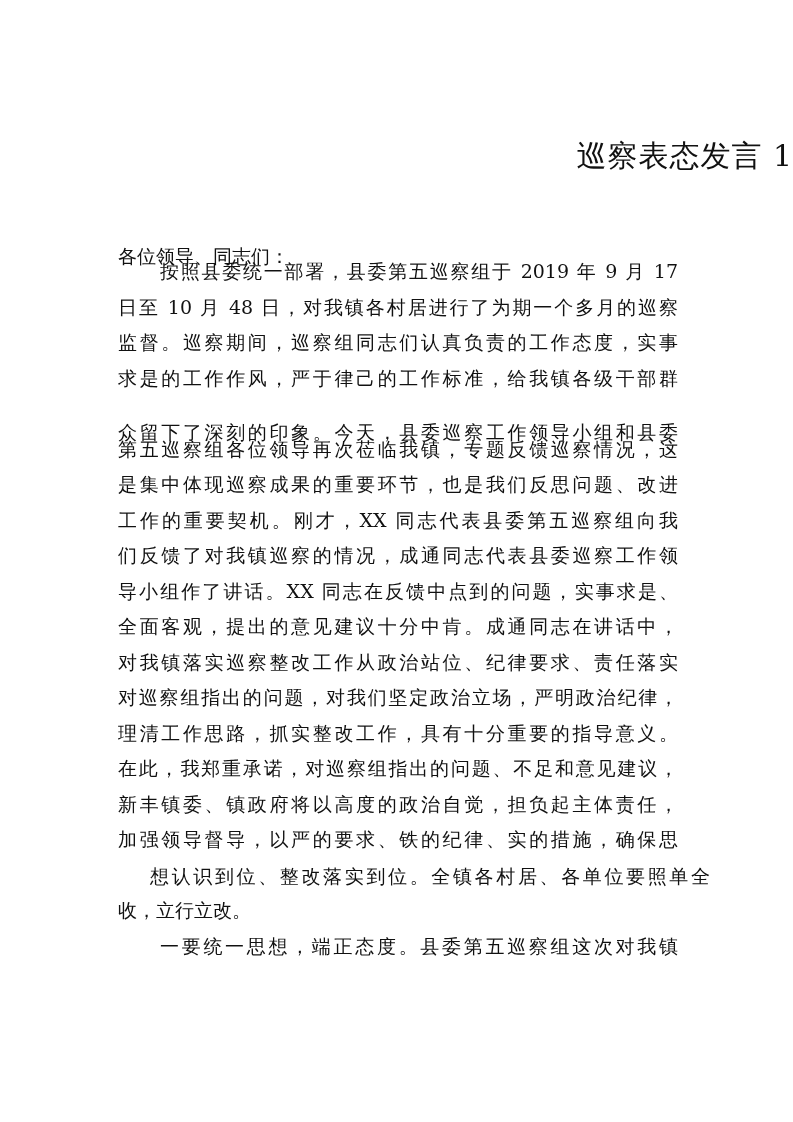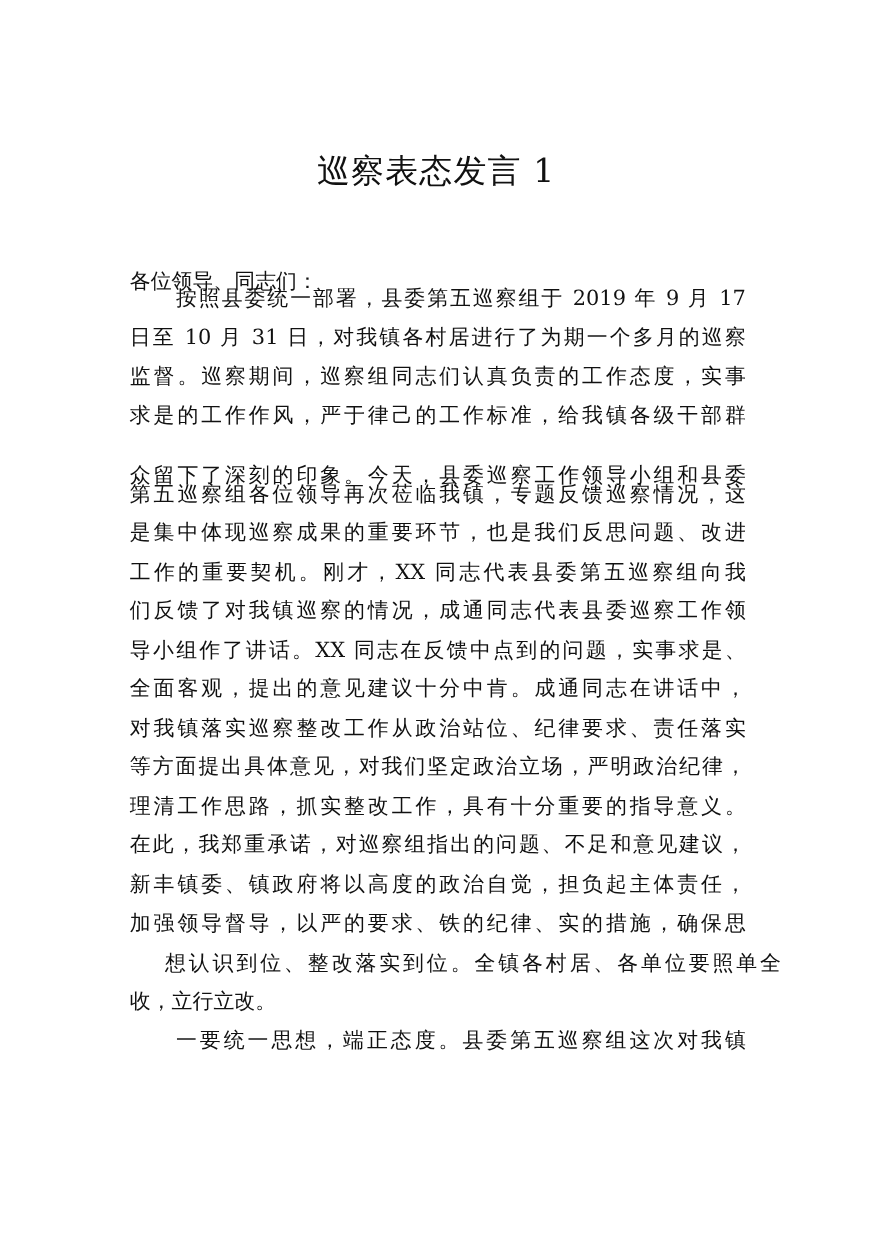--- a/index.html
+++ b/index.html
@@ -1,47 +1,47 @@
 <!DOCTYPE html>
 <html><head>
 <meta charset="utf-8">
 <style>
   html, body { margin: 0; padding: 0; background: #ffffff; }
   body { width: 793px; height: 1122px; position: relative; overflow: hidden;
          font-family: "DejaVu Serif", "Liberation Serif", serif; color: #111; }
-  .title { position: absolute; left: 0; width: 793px; top: 136px; text-align: center;
+  .title { position: absolute; left: 0; width: 793px; top: 136px; text-align: right;
            font-size: 30px; line-height: 40px; letter-spacing: 1px; }
   .line { position: absolute; left: 118px; width: 560px; font-size: 19px; line-height: 24px;
           white-space: nowrap; text-align: justify; text-align-last: justify; }
   .line.last { text-align-last: left; }
   .line.indent { left: 160px; width: 518px; }
   .bold { font-weight: normal; }
 </style>
 </head>
 <body>
 
 <div>
   <div class="title">巡察表态发言 1</div>
 
   <div class="line last" style="top:224px;margin-top:20px;">各位领导、同志们：</div>
 
   <div>
     <div class="line indent" style="top:259px;">按照县委统一部署，县委第五巡察组于 2019 年 9 月 17</div>
-    <div class="line" style="top:295px;">日至 10 月 31 日，对我镇各村居进行了为期一个多月的巡察</div>
+    <div class="line" style="top:295px;">日至 10 月 48 日，对我镇各村居进行了为期一个多月的巡察</div>
     <div class="line" style="top:330px;">监督。巡察期间，巡察组同志们认真负责的工作态度，实事</div>
     <div class="line" style="top:366px;">求是的工作作风，严于律己的工作标准，给我镇各级干部群</div>
     <div class="line" style="top:420px;">众留下了深刻的印象。今天，县委巡察工作领导小组和县委</div>
     <div class="line" style="top:437px;">第五巡察组各位领导再次莅临我镇，专题反馈巡察情况，这</div>
     <div class="line" style="top:472px;">是集中体现巡察成果的重要环节，也是我们反思问题、改进</div>
     <div class="line" style="top:508px;">工作的重要契机。刚才，XX 同志代表县委第五巡察组向我</div>
     <div class="line" style="top:543px;">们反馈了对我镇巡察的情况，成通同志代表县委巡察工作领</div>
     <div class="line" style="top:579px;">导小组作了讲话。XX 同志在反馈中点到的问题，实事求是、</div>
     <div class="line" style="top:614px;">全面客观，提出的意见建议十分中肯。成通同志在讲话中，</div>
     <div class="line" style="top:650px;">对我镇落实巡察整改工作从政治站位、纪律要求、责任落实</div>
-    <div class="line" style="top:685px;">等方面提出具体意见，对我们坚定政治立场，严明政治纪律，</div>
+    <div class="line" style="top:685px;">对巡察组指出的问题，对我们坚定政治立场，严明政治纪律，</div>
     <div class="line" style="top:721px;">理清工作思路，抓实整改工作，具有十分重要的指导意义。</div>
     <div class="line" style="top:756px;">在此，我郑重承诺，对巡察组指出的问题、不足和意见建议，</div>
     <div class="line" style="top:792px;">新丰镇委、镇政府将以高度的政治自觉，担负起主体责任，</div>
     <div class="line" style="top:827px;">加强领导督导，以严的要求、铁的纪律、实的措施，确保思</div>
     <div class="line" style="top:864px;margin-left:32px;">想认识到位、整改落实到位。全镇各村居、各单位要照单全</div>
     <div class="line last" style="top:898px;">收，立行立改。</div>
   </div>
 
   <div class="line indent" style="top:934px;"><span class="bold">一要统一思想，端正态度。</span><span>县委第五巡察组这次对我镇</span></div>
 </div>

